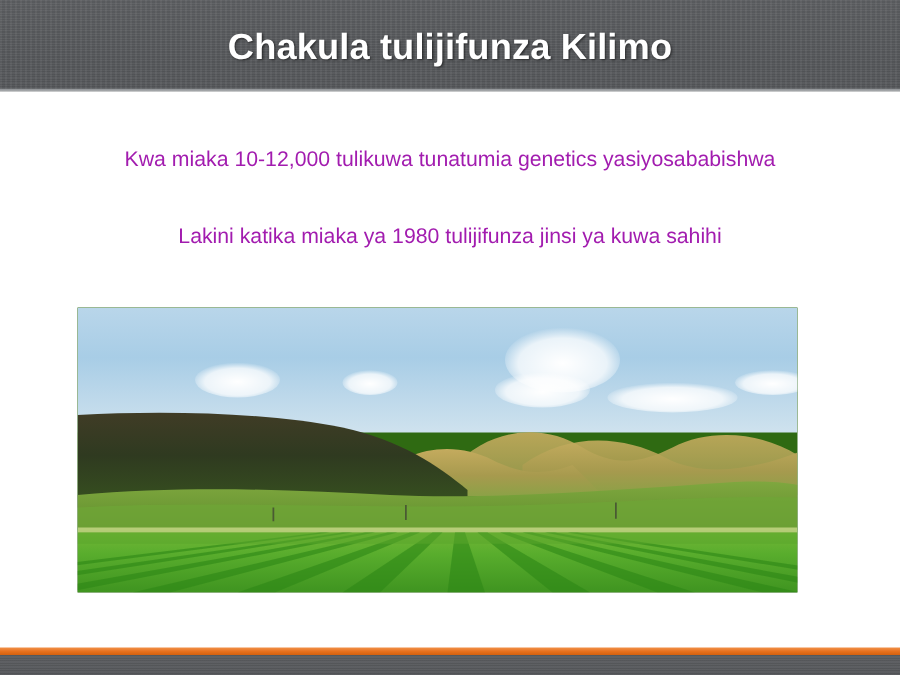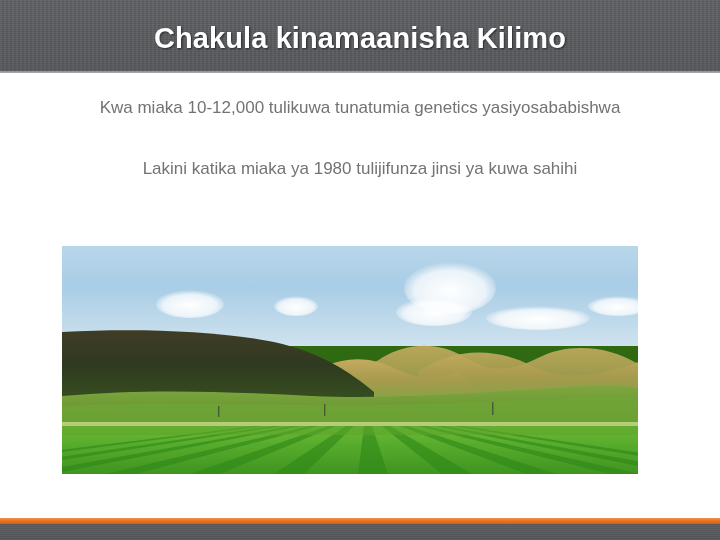--- a/index.html
+++ b/index.html
@@ -70,24 +70,24 @@
     letter-spacing: 0.1px;
     line-height: 34px;
     text-shadow: 1px 1px 2px rgba(0,0,0,0.55);
     white-space: nowrap;
   }
 
   
   .body-copy {
     position: absolute;
     left: 60px;
-    top: 96px;
+    top: 116px;
     width: 600px;
     text-align: center;
-    color: #737373;
+    color: #a21caf;
     font-size: 17px;
     line-height: 23px;
   }
   .para-1 {
     margin: 0;
   }
   .para-gap {
     height: 22px;
   }
   .para-2 {
@@ -137,21 +137,21 @@
       linear-gradient(180deg, #5a5c5f 0%, #54565a 100%);
   }
 </style>
 </head>
 <body>
 
 <div class="slide">
 
   <div class="header-band"></div>
 
-  <div class="slide-title">Chakula kinamaanisha Kilimo</div>
+  <div class="slide-title">Chakula tulijifunza Kilimo</div>
 
   <div class="body-copy">
     <p class="para-1">Kwa miaka 10-12,000 tulikuwa tunatumia genetics yasiyosababishwa</p>
     <div class="para-gap"></div>
     <p class="para-2">Lakini katika miaka ya 1980 tulijifunza jinsi ya kuwa sahihi</p>
   </div>
 
   <div class="photo">
     <svg class="photo-svg" viewBox="0 0 576 228" preserveAspectRatio="none">
       <defs>

